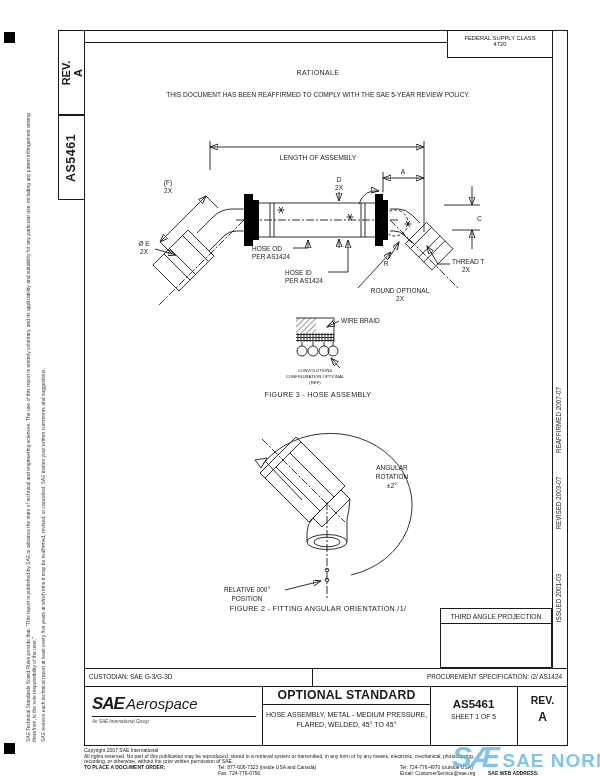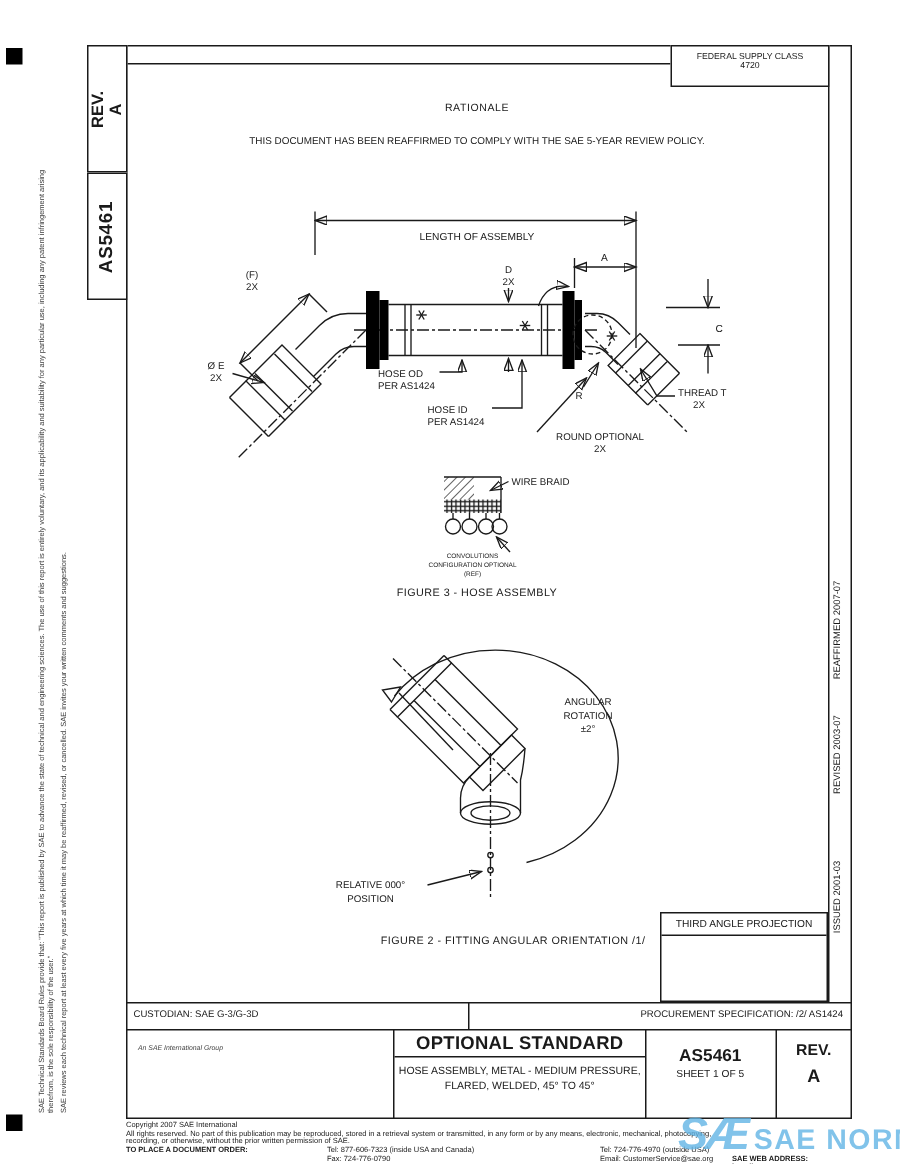--- a/index.html
+++ b/index.html
@@ -51,21 +51,21 @@
 <div class="abs rot ctr" style="left:28.5px;top:149.5px;width:85px;height:16px;font-weight:bold;font-size:12.5px;letter-spacing:.5px;">AS5461</div>
 
 <div class="abs rot ctr" style="left:518px;top:415px;width:84px;height:10px;font-size:6.3px;">REAFFIRMED 2007-07</div>
 <div class="abs rot ctr" style="left:518px;top:498px;width:84px;height:10px;font-size:6.3px;">REVISED 2003-07</div>
 <div class="abs rot ctr" style="left:518px;top:593px;width:84px;height:10px;font-size:6.3px;">ISSUED 2001-03</div>
 
 <div class="abs ctr" style="left:84px;top:69px;width:468px;font-size:7px;letter-spacing:.4px;">RATIONALE</div>
 <div class="abs ctr" style="left:84px;top:91px;width:468px;font-size:6.6px;">THIS DOCUMENT HAS BEEN REAFFIRMED TO COMPLY WITH THE SAE 5-YEAR REVIEW POLICY.</div>
 
 <div class="abs ctr dwg-caption" style="left:84px;top:390px;width:468px;">FIGURE 3 - HOSE ASSEMBLY</div>
-<div class="abs ctr dwg-caption" style="left:84px;top:622px;width:468px;padding-left:24px;">FIGURE 2 - FITTING ANGULAR ORIENTATION /1/</div>
+<div class="abs ctr dwg-caption" style="left:84px;top:604px;width:468px;">FIGURE 2 - FITTING ANGULAR ORIENTATION /1/</div>
 
 <svg class="abs" style="left:0;top:0;" width="600" height="776" viewBox="0 0 600 776">
   <defs>
     <marker id="arr" markerWidth="9" markerHeight="7" refX="8" refY="3" orient="auto-start-reverse" markerUnits="userSpaceOnUse">
       <path d="M0,0 L8,3 L0,6 Z" fill="#1a1a1a" stroke="none"></path>
     </marker>
     <pattern id="hatch" patternUnits="userSpaceOnUse" width="4" height="4" patternTransform="rotate(45)">
       <line x1="0" y1="0" x2="0" y2="4" stroke="#1a1a1a" stroke-width="0.6"></line>
     </pattern>
     <pattern id="braidp" patternUnits="userSpaceOnUse" width="3" height="3">
@@ -248,20 +248,23 @@
 <div class="hline" style="left:84px;top:686px;width:484px;"></div>
 <div class="vline" style="left:312px;top:668px;height:18px;"></div>
 <div class="abs" style="left:89px;top:673px;font-size:6.4px;">CUSTODIAN: SAE G-3/G-3D</div>
 <div class="abs" style="left:316px;top:673px;width:246px;text-align:right;font-size:6.4px;">PROCUREMENT SPECIFICATION: /2/ AS1424</div>
 
 <div class="vline" style="left:262px;top:686px;height:60px;"></div>
 <div class="vline" style="left:430px;top:686px;height:60px;"></div>
 <div class="vline" style="left:517px;top:686px;height:60px;"></div>
 
 <div class="abs" style="left:92px;top:694px;width:164px;">
+  <div style="border-bottom:1.6px solid #1a1a1a;padding-bottom:2px;white-space:nowrap;">
+    <span style="font-weight:bold;font-style:italic;font-size:17px;letter-spacing:-1px;">SAE</span><span style="font-style:italic;font-size:15px;margin-left:2px;">Aerospace</span>
+  </div>
   <div style="font-size:4.6px;font-style:italic;color:#444;margin-top:1.5px;">An SAE International Group</div>
 </div>
 
 <div class="abs ctr" style="left:263px;top:688px;width:167px;font-weight:bold;font-size:12.3px;letter-spacing:.2px;border-bottom:1px solid #1a1a1a;padding-bottom:2px;">OPTIONAL STANDARD</div>
 <div class="abs ctr" style="left:263px;top:711px;width:167px;font-size:7px;">HOSE ASSEMBLY, METAL - MEDIUM PRESSURE,</div>
 <div class="abs ctr" style="left:263px;top:721px;width:167px;font-size:7px;">FLARED, WELDED, 45° TO 45°</div>
 
 <div class="abs ctr" style="left:430px;top:698px;width:87px;font-weight:bold;font-size:11.5px;">AS5461</div>
 <div class="abs ctr" style="left:430px;top:713px;width:87px;font-size:6.8px;">SHEET 1 OF 5</div>
 

